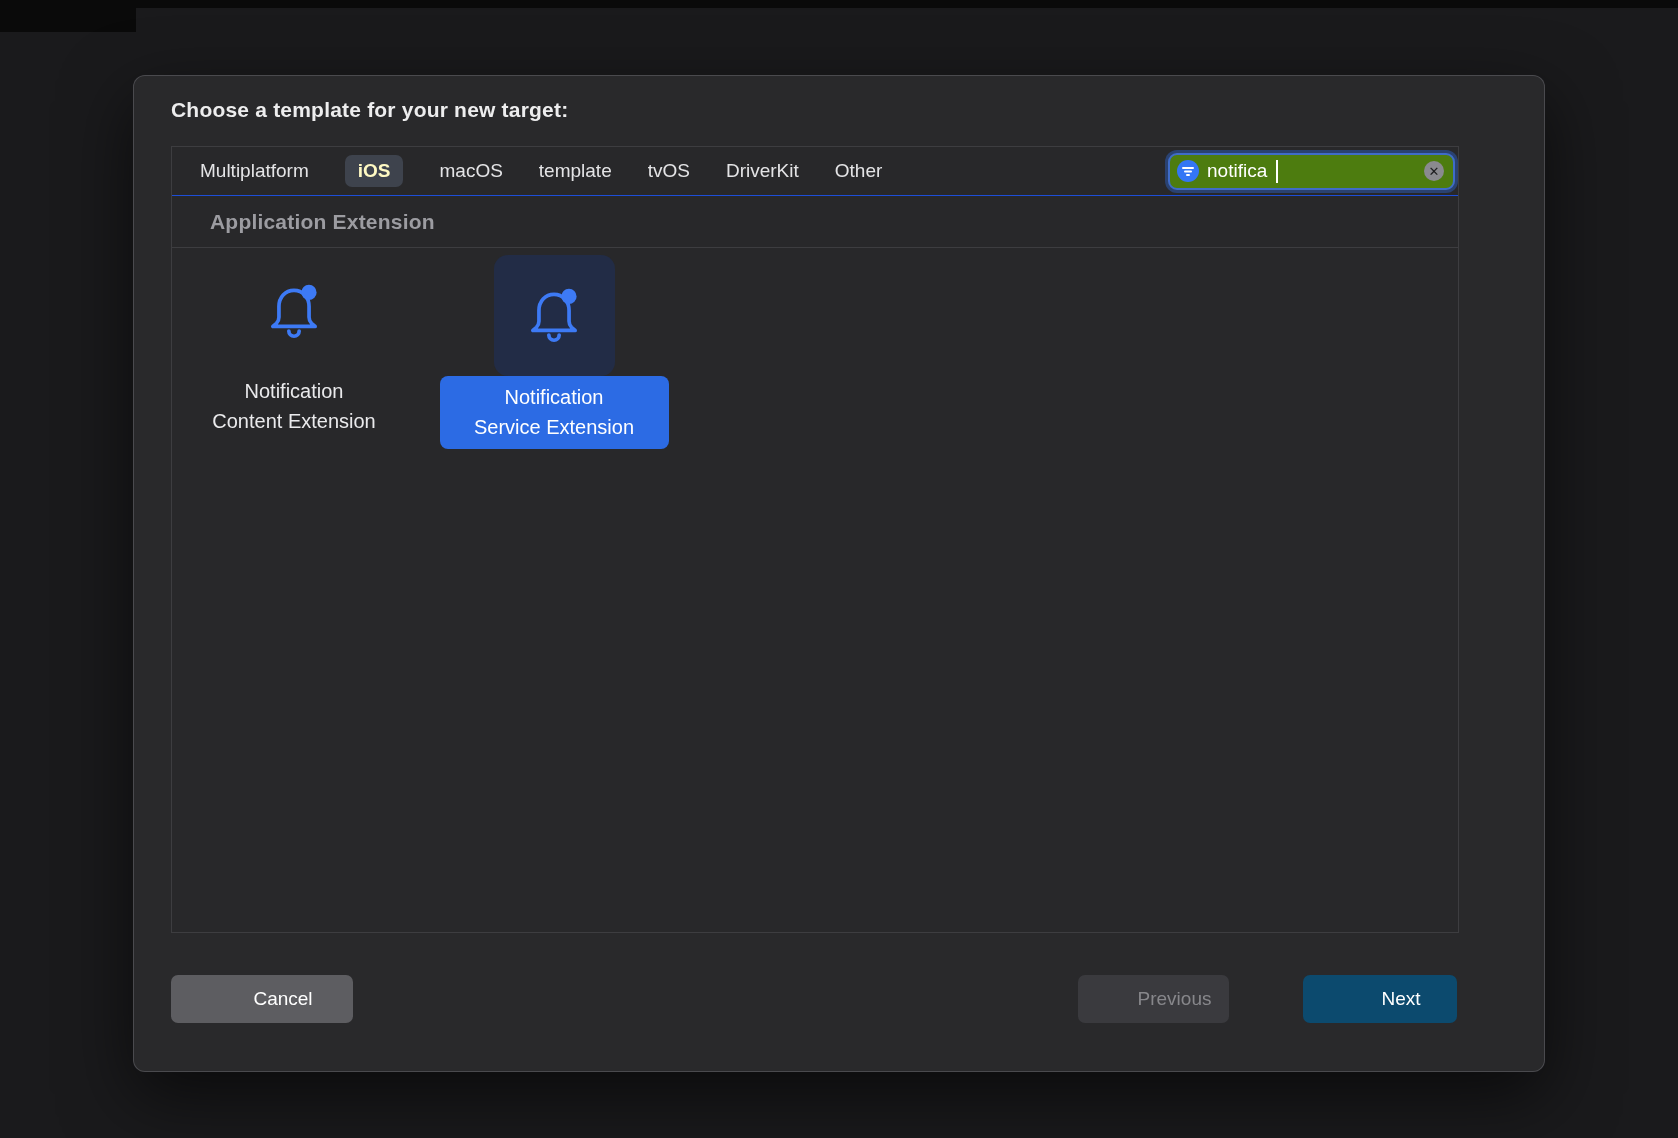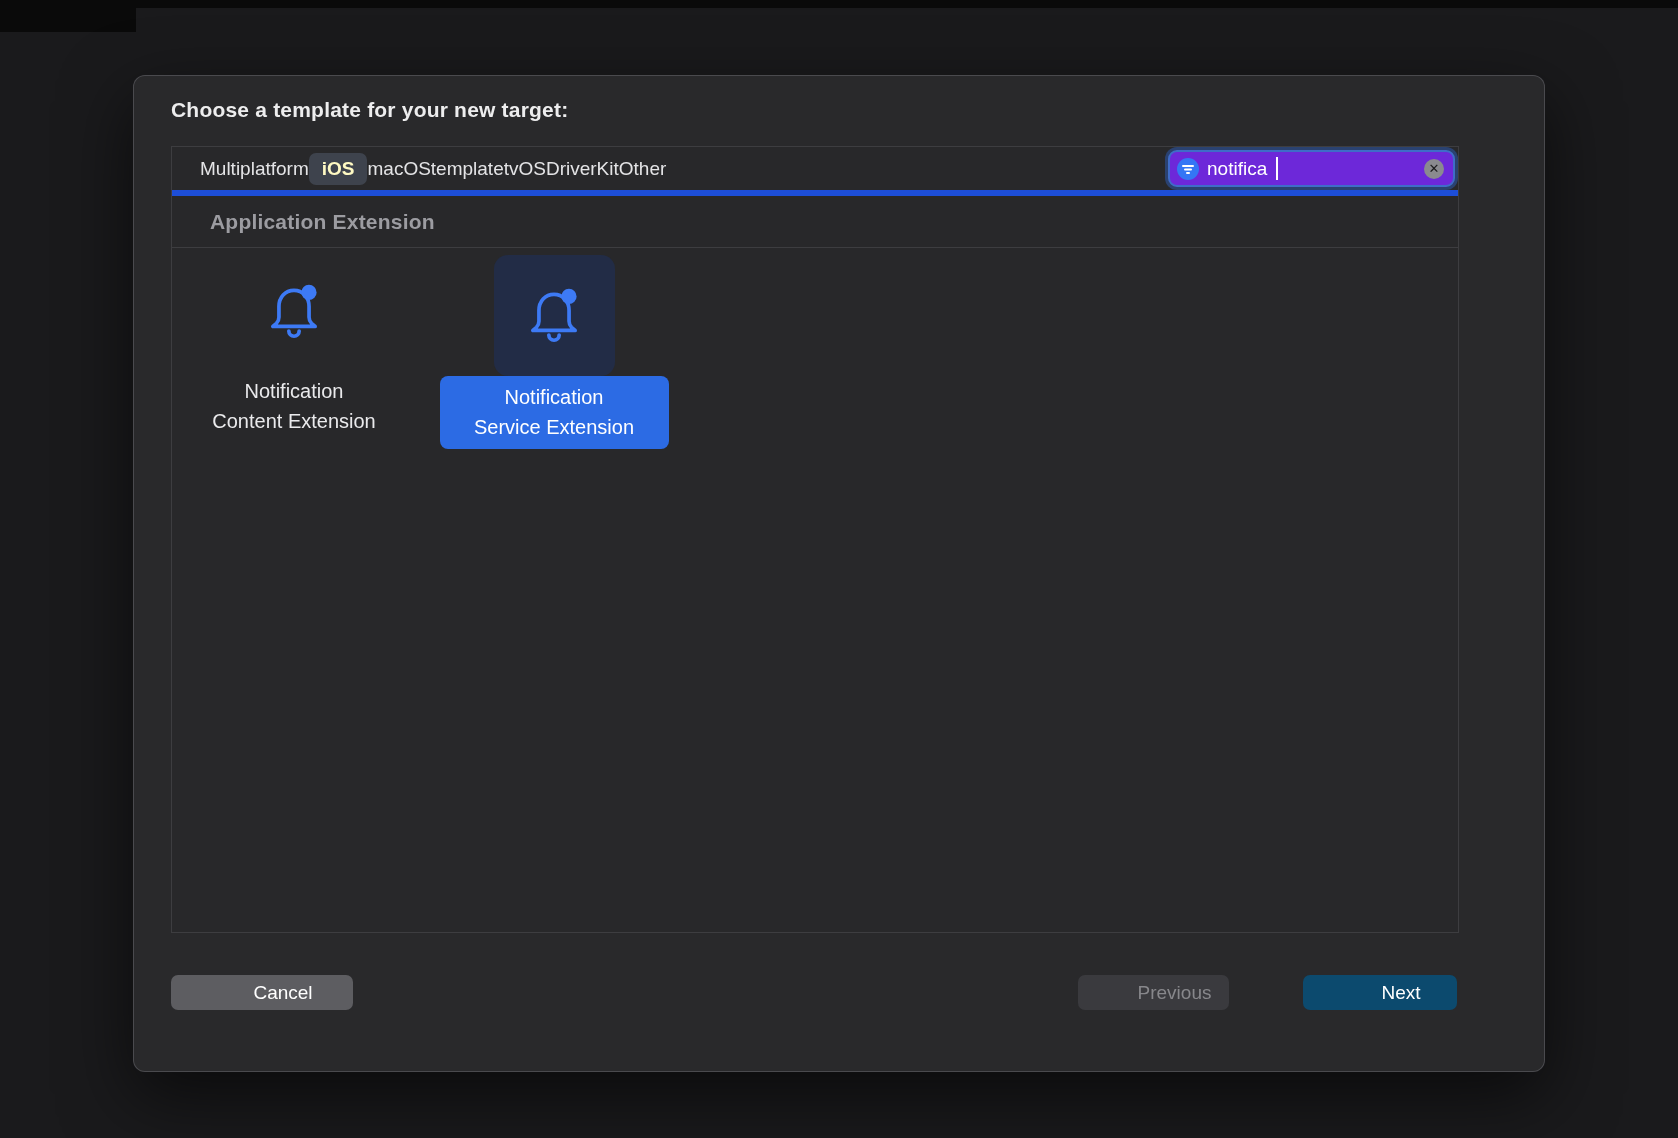--- a/index.html
+++ b/index.html
@@ -41,40 +41,40 @@
     position: absolute; left: 37px; top: 70px;
     width: 1288px; height: 787px;
     border: 1px solid #3d3d40;
     display: flex; flex-direction: column;
     background: #28282a;
   }
 
   .tab-row {
     height: 49px; flex: 0 0 49px;
     display: flex; align-items: center;
-    padding-left: 28px; 
-    border-bottom: 6px solid #1d4ed8;
+    padding-left: 28px; gap: 36px;
+    border-bottom: 1px solid #1d4ed8;
     font-size: 19px; color: #e4e4e6;
     position: relative;
     justify-content: flex-end;
   }
   .tab { cursor: default; white-space: nowrap; }
   .tab.selected {
     background: #3e434d;
     color: #fef9c3;
     padding: 5px 13px;
     border-radius: 7px;
     font-weight: 600;
   }
 
   
   .search-field {
     margin-left: auto; margin-right: 3px;
     width: 287px; height: 37px;
-    background: #6d28d9;
+    background: #4d7c0f;
     border: 2px solid #3f6cc8;
     box-shadow: 0 0 0 3px rgba(44,104,220,.40);
     border-radius: 9px;
     display: flex; align-items: center;
     padding: 0 9px 0 7px; gap: 8px;
   }
   .filter-icon { width: 22px; height: 22px; flex: 0 0 22px; }
   .search-text { font-size: 19px; color: #fff; white-space: pre; }
   .caret {
     width: 2px; height: 23px; background: #fff; margin-left: 1px;
@@ -122,21 +122,21 @@
   }
   .tmpl-label.selected {
     background: #2c6be4; color: #fff;
     border-radius: 8px;
     padding: 6px 0 7px;
     width: 229px; margin-left: auto; margin-right: auto;
   }
 
   
   .btn {
-    position: absolute; top: 899px; height: 35px;
+    position: absolute; top: 899px; height: 48px;
     border: none; border-radius: 7px;
     font-size: 19px; font-family: inherit;
     display: flex; align-items: center; justify-content: center;
     cursor: default;
     padding-left: 42px;
   }
   .btn-cancel { left: 37px; width: 182px; background: #5d5d61; color: #ffffff; }
   .btn-previous { left: 944px; width: 151px; background: #3a3a3e; color: #87878b; }
   .btn-next { left: 1169px; width: 154px; background: #0c4a6e; color: #ffffff; font-weight: 500; }
 </style>

